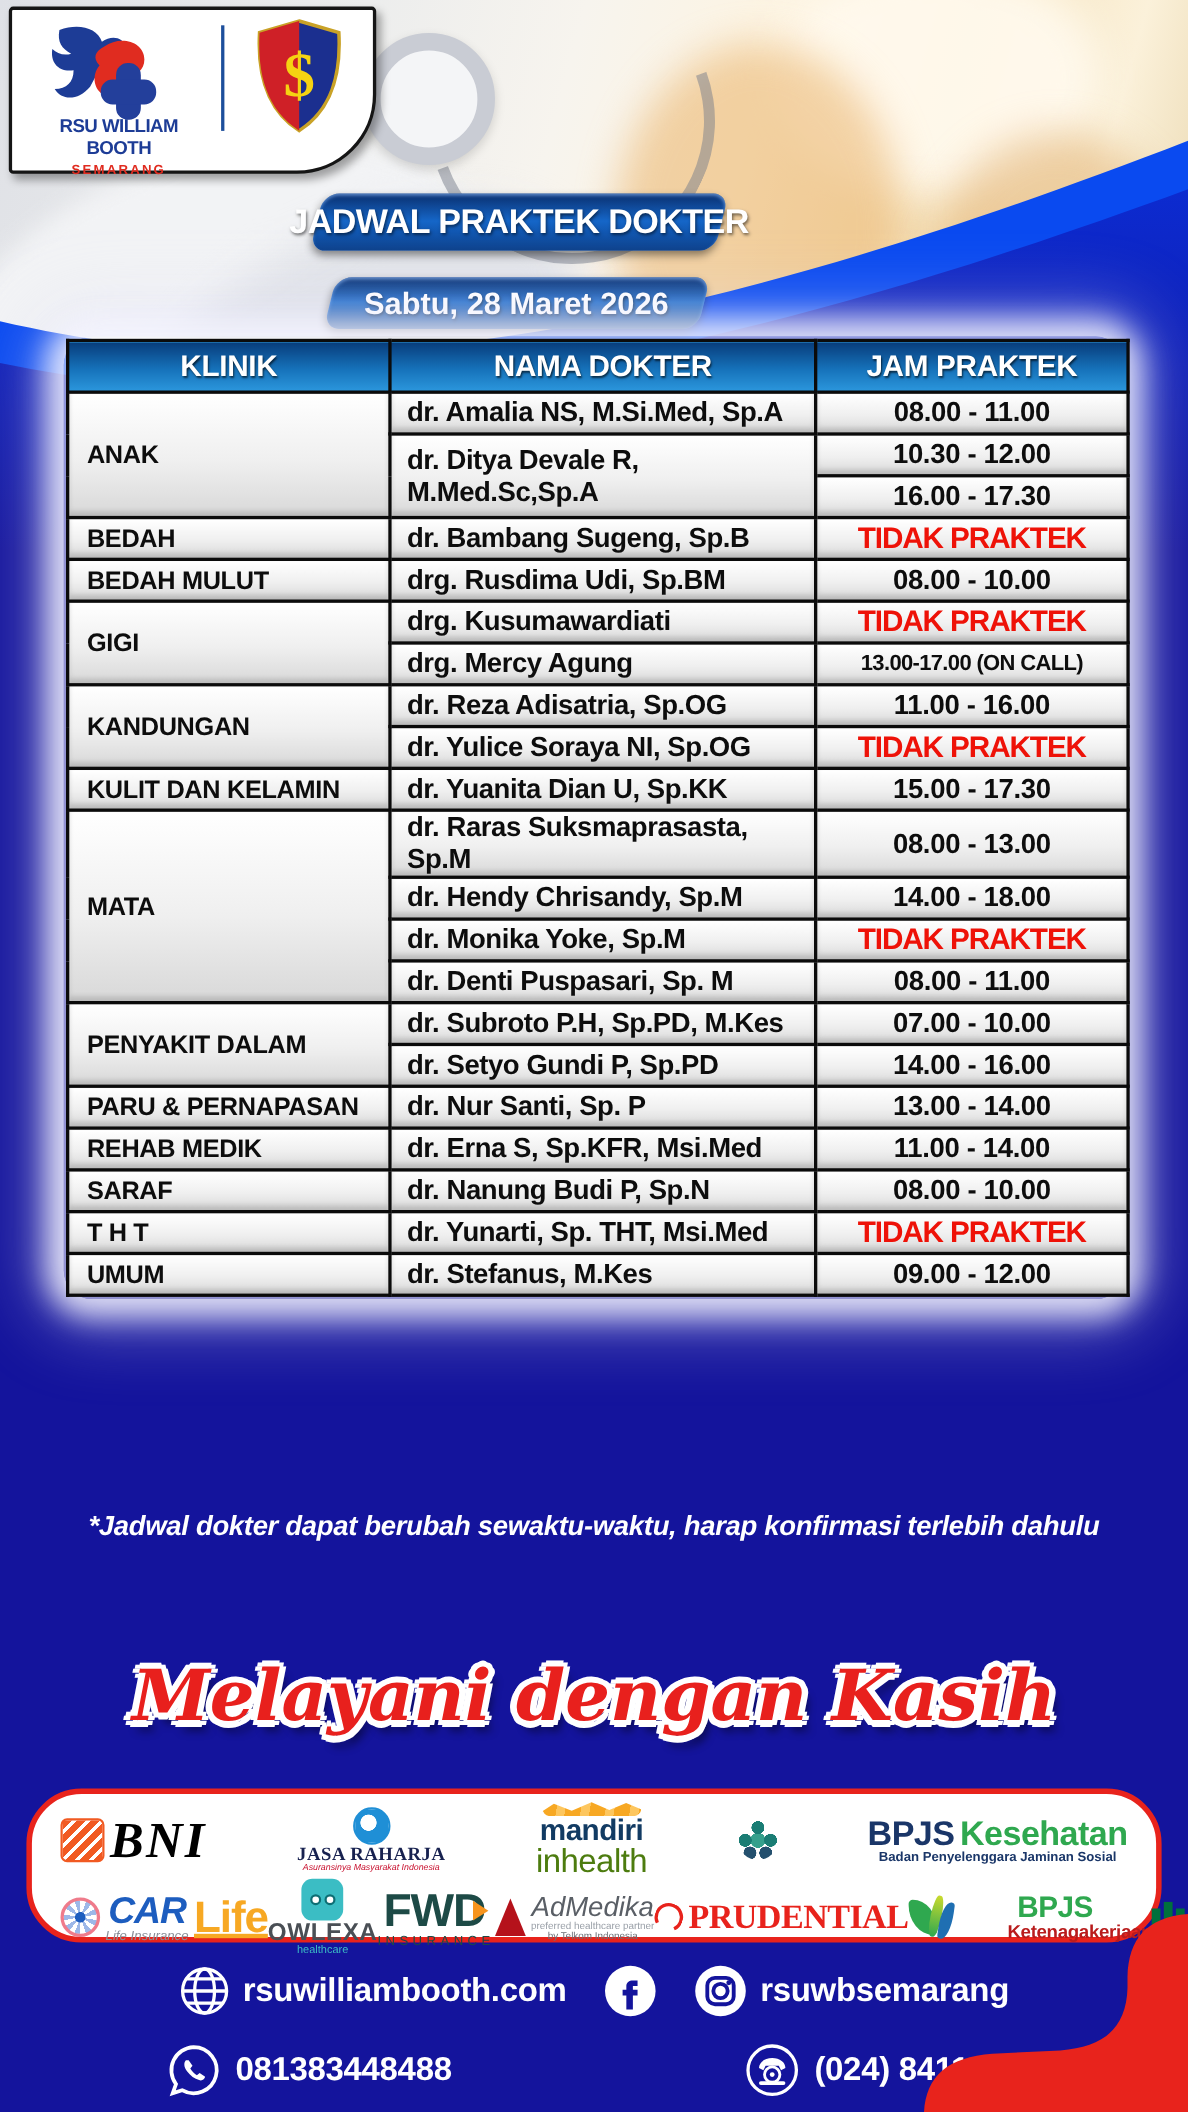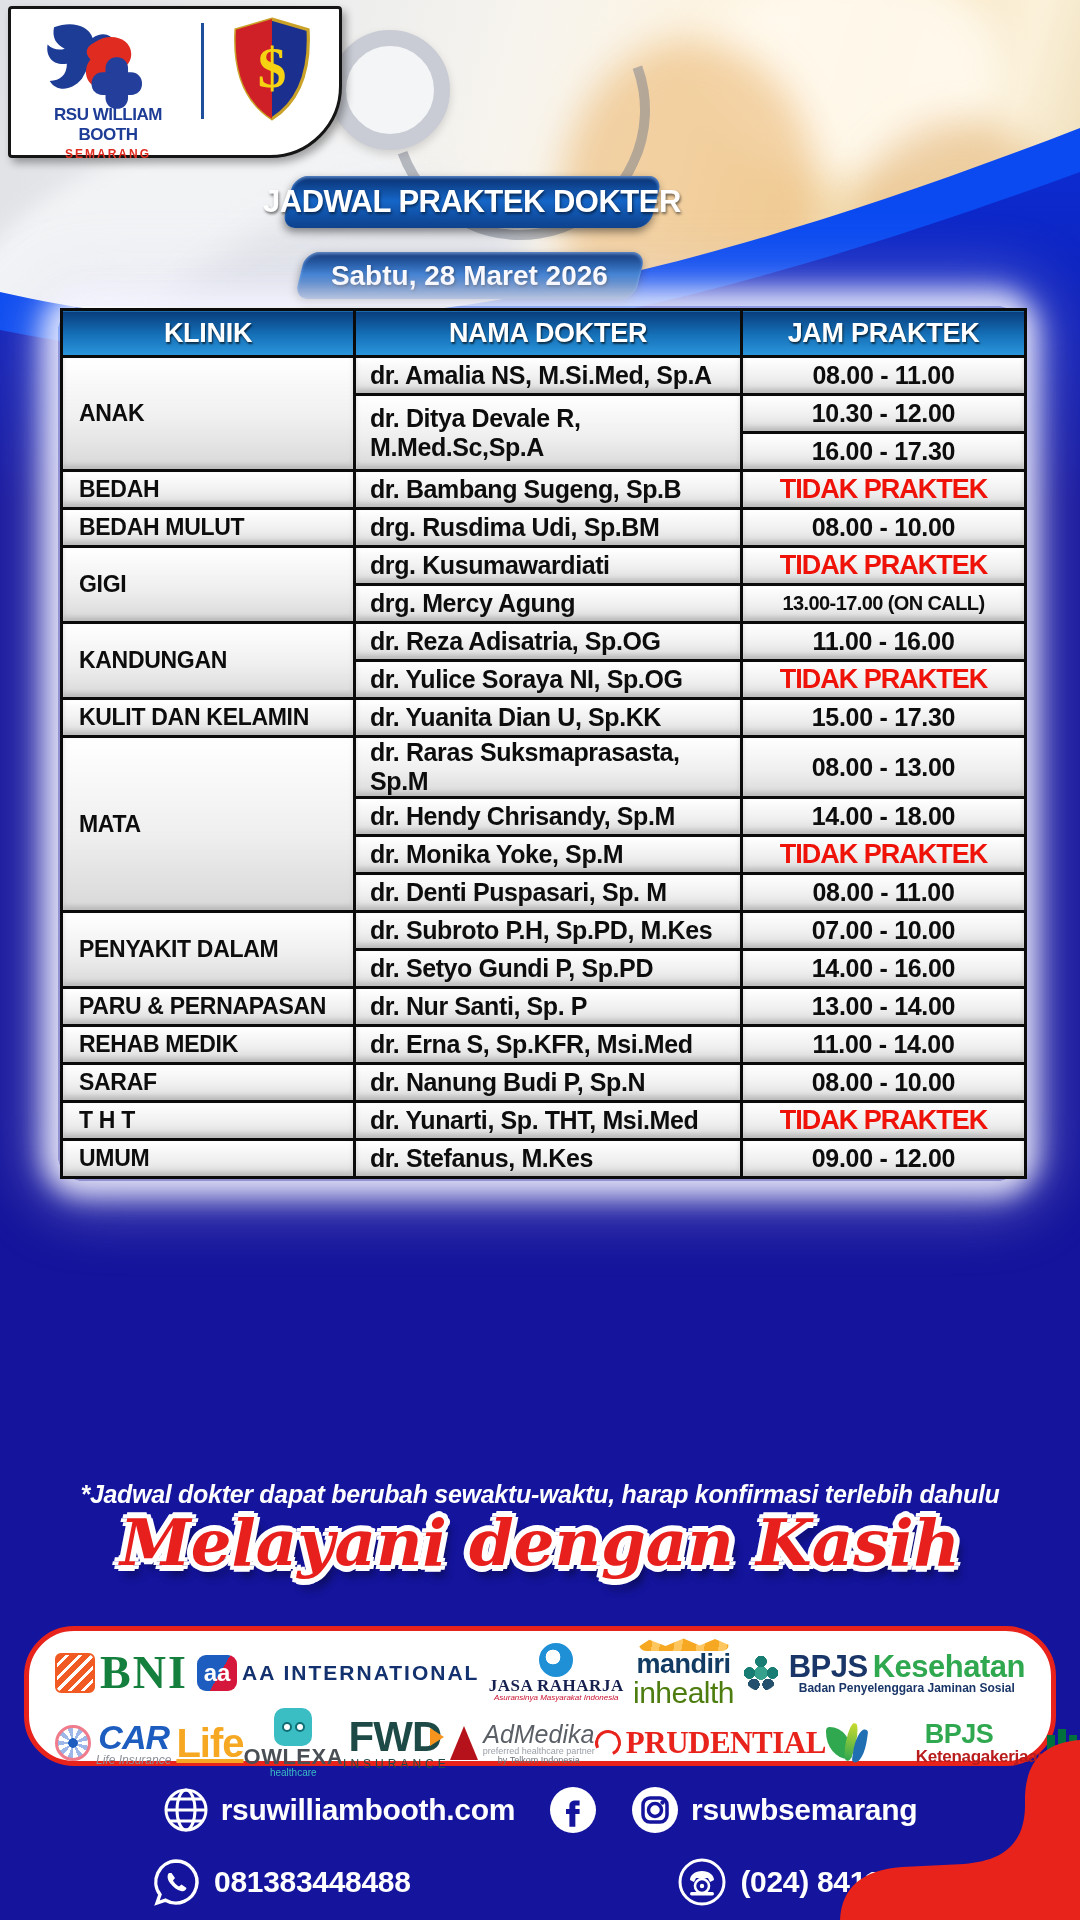--- a/index.html
+++ b/index.html
@@ -59,38 +59,38 @@
     box-shadow:inset 0 -4px 5px rgba(0,0,0,.14), inset 0 2px 2px rgba(255,255,255,.95);
     color:#0d0d0d; font-weight:bold; }
   td.clinic { font-size:23px; padding-left:16px; letter-spacing:-0.3px; }
   td.doctor { font-size:25px; padding-left:14px; letter-spacing:-0.4px; }
   td.time { font-size:25px; text-align:center; letter-spacing:-0.3px; }
   td.time.off { color:#ee1208; font-size:27px; letter-spacing:-1px; }
   td.time.small { font-size:20px; letter-spacing:-0.6px; }
   col.c1 { width:293px; } col.c2 { width:387px; } col.c3 { width:284px; }
 
   
-  .note { position:absolute; left:0; top:1480px; width:1080px; text-align:center;
+  .note { position:absolute; left:0; top:1373px; width:1080px; text-align:center;
     color:#fff; font-size:25px; font-weight:bold; font-style:italic; letter-spacing:-0.3px; }
   .slogan { position:absolute; left:0; top:1505px; width:1080px; text-align:center;
     font-family:"DejaVu Serif", serif; font-style:italic; font-weight:bold;
     font-size:64px; color:#e8201d;
     text-shadow:-4px -4px 0 #fff, 4px -4px 0 #fff, -4px 4px 0 #fff, 4px 4px 0 #fff,
       -6px 0 0 #fff, 6px 0 0 #fff, 0 -6px 0 #fff, 0 6px 0 #fff, 6px 10px 8px rgba(0,0,0,.45); }
 
   
   .partners { position:absolute; left:24px; top:1626px; width:1032px; height:140px; background:#fff;
     border:5px solid #e8231c; border-radius:50px; padding:6px 26px 4px 26px;
     display:flex; flex-direction:column; justify-content:space-between; }
   .p-row { display:flex; align-items:center; justify-content:space-between; }
   .p-item { display:flex; align-items:center; gap:5px; white-space:nowrap; }
   .stack { display:flex; flex-direction:column; align-items:center; line-height:1; }
   .bni-icon { width:40px; height:40px; border-radius:6px; background:
     repeating-linear-gradient(135deg,#f15a22 0 6px,#ffffff 6px 9px); border:2px solid #f15a22; }
-  .bni-text { font-size:46px; font-weight:bold; color:#15803d; font-family:"Liberation Serif",serif; letter-spacing:2px; }
+  .bni-text { font-size:46px; font-weight:bold; color:#000000; font-family:"Liberation Serif",serif; letter-spacing:2px;font-style:italic; }
   .aa-icon { width:40px; height:36px; border-radius:9px; background:linear-gradient(120deg,#1d5dbf 55%,#d6173c 55%);
     color:#fff; font-weight:bold; font-size:24px; display:flex; align-items:center; justify-content:center; }
   .aa-text { font-size:21px; font-weight:bold; color:#12316e; letter-spacing:2px; }
   .jr-icon { width:34px; height:34px; border-radius:50%; background:radial-gradient(circle at 40% 40%,#fff 28%,#1f8fd6 30%); border:2px solid #1f8fd6; }
   .jr-name { font-size:17px; font-weight:bold; color:#17214f; font-family:"Liberation Serif",serif; letter-spacing:0.5px; }
   .jr-tag { font-size:8px; color:#c8102e; font-style:italic; }
   .mandiri-wave { width:90px; height:14px; border-radius:8px;
     background:repeating-linear-gradient(100deg,#f7a823 0 14px,#fdc65e 14px 22px); clip-path:polygon(0 70%,12% 20%,30% 65%,50% 10%,68% 60%,85% 15%,100% 55%,100% 100%,0 100%); }
   .mandiri-t1 { font-size:27px; font-weight:bold; color:#123b63; letter-spacing:-0.5px; }
   .mandiri-t2 { font-size:30px; color:#4d7c0f; letter-spacing:-0.5px; }
@@ -311,24 +311,20 @@
 
   <div class="note">*Jadwal dokter dapat berubah sewaktu-waktu, harap konfirmasi terlebih dahulu</div>
   <div class="slogan">Melayani dengan Kasih</div>
 
   <div class="partners">
     <div class="p-row">
       <div class="p-item">
         <span class="bni-icon"></span>
         <span class="bni-text">BNI</span>
       </div>
-      <div class="p-item">
-        <span class="aa-icon">aa</span>
-        <span class="aa-text">AA INTERNATIONAL</span>
-      </div>
       <div class="stack">
         <span class="jr-icon"></span>
         <span class="jr-name">JASA RAHARJA</span>
         <span class="jr-tag">Asuransinya Masyarakat Indonesia</span>
       </div>
       <div class="stack">
         <span class="mandiri-wave"></span>
         <span class="mandiri-t1">mandiri</span>
         <span class="mandiri-t2">inhealth</span>
       </div>

